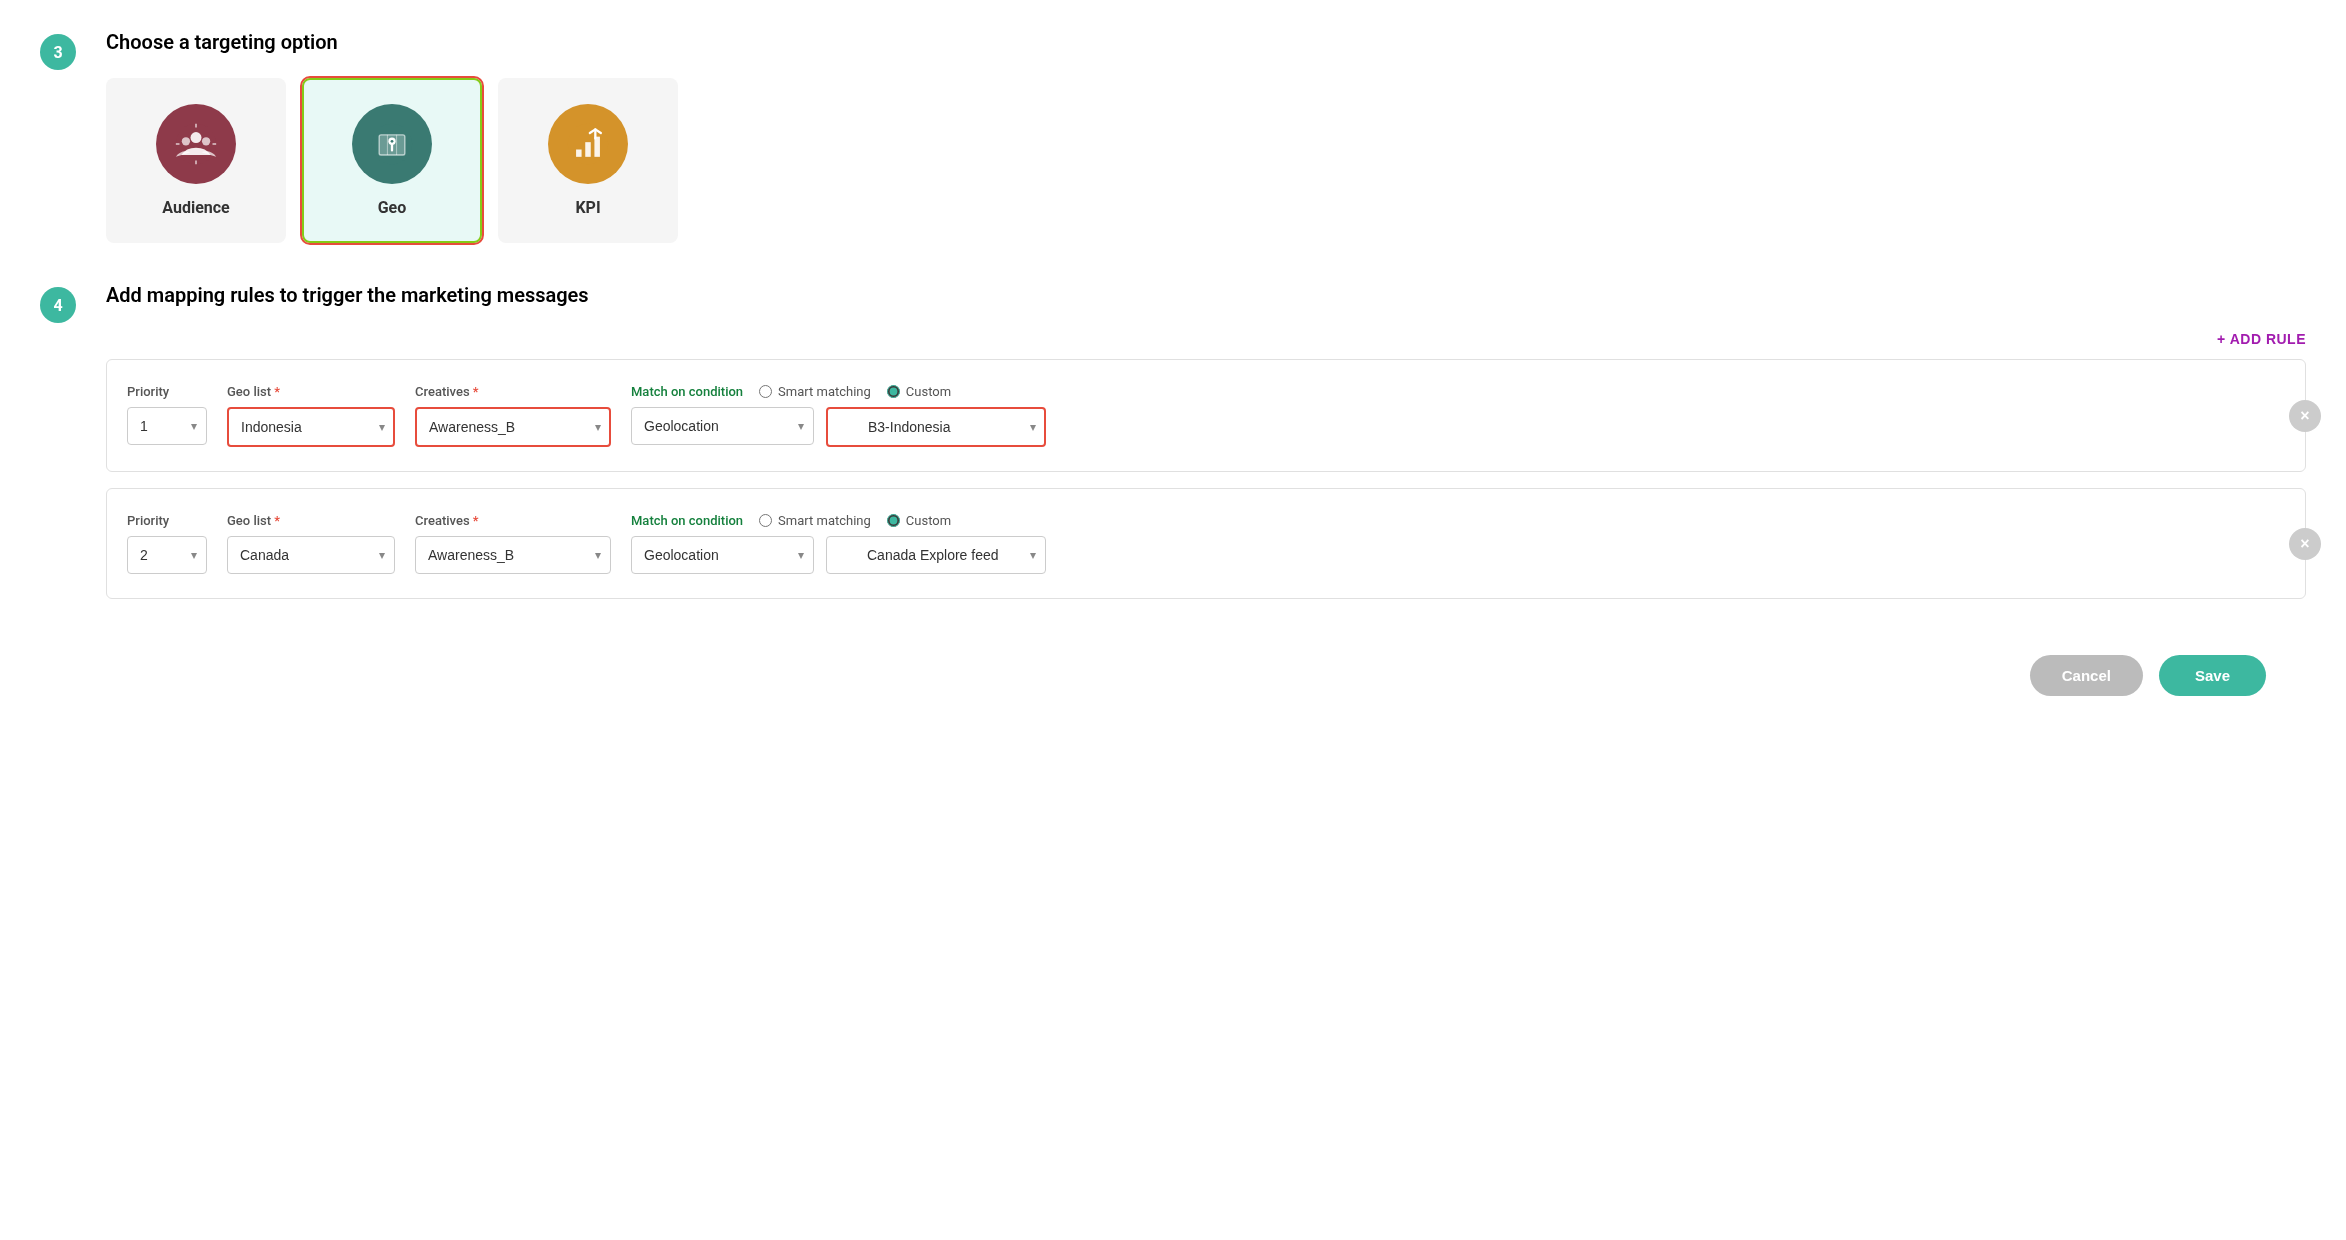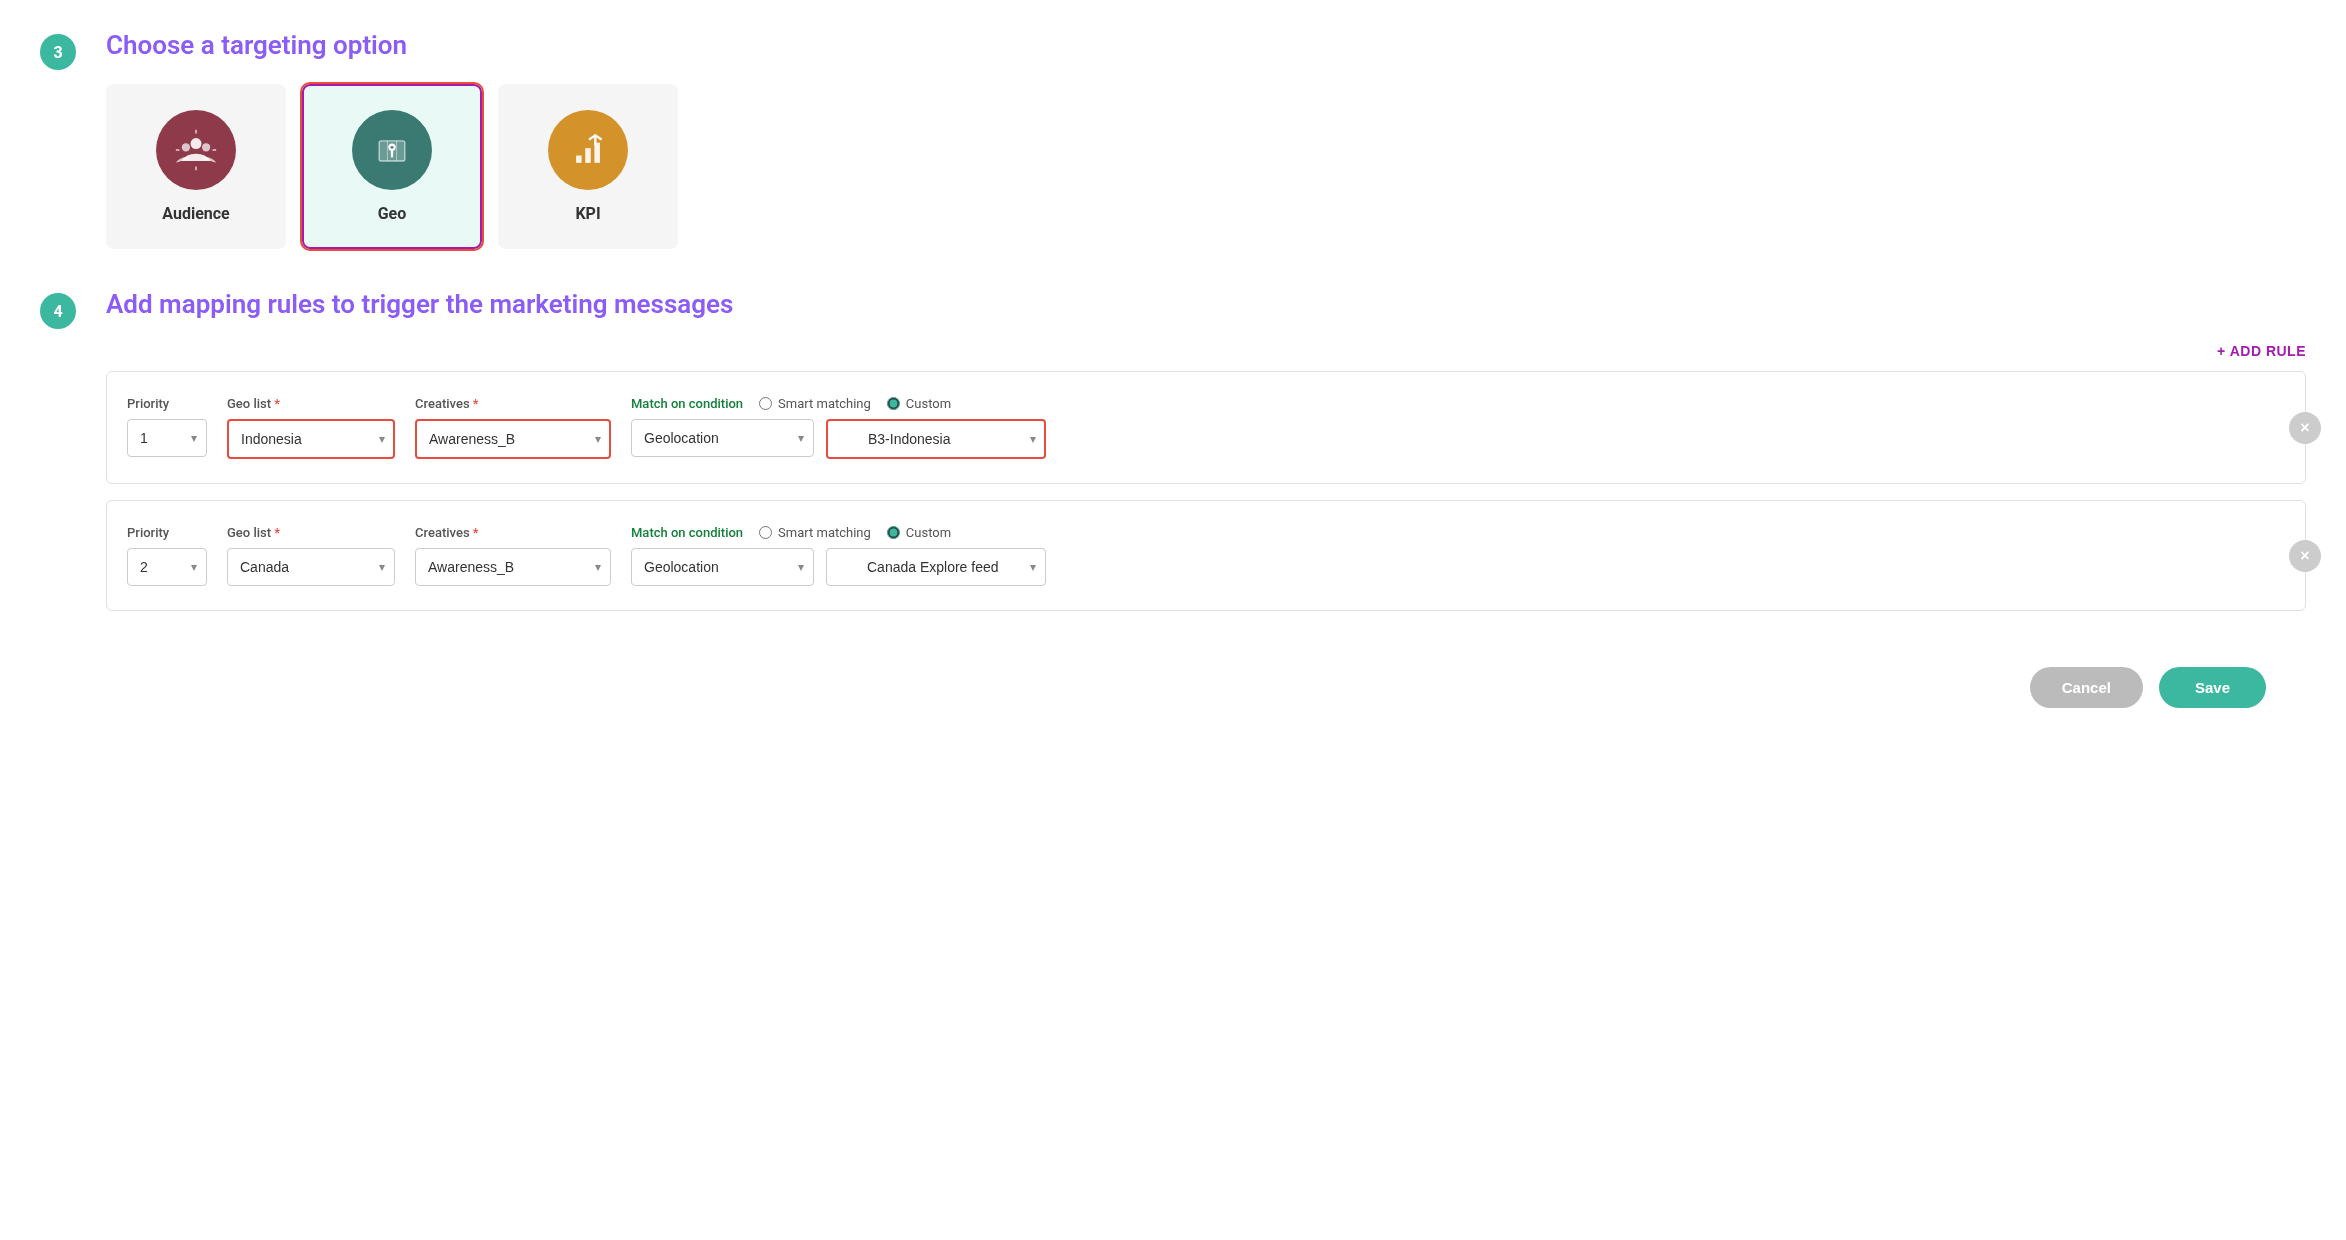--- a/index.html
+++ b/index.html
@@ -32,23 +32,23 @@
       flex-shrink: 0;
       margin-right: 30px;
       margin-top: 4px;
     }
 
     .step-content {
       flex: 1;
     }
 
     .step-title {
-      font-size: 26px;
+      font-size: 20px;
       font-weight: 600;
-      color: #8b5cf6;
+      color: #000000;
       margin-bottom: 24px;
     }
 
     
     .targeting-options {
       display: flex;
       gap: 16px;
       align-items: flex-end;
     }
 
@@ -59,21 +59,21 @@
       padding: 24px 16px;
       display: flex;
       flex-direction: column;
       align-items: center;
       cursor: pointer;
       border: 2px solid transparent;
     }
 
     .targeting-card.selected {
       background: #e8f9f6;
-      border: 2px solid #a21caf;
+      border: 2px solid #84cc16;
       outline: 2px solid #e74c3c;
       outline-offset: 0px;
     }
 
     .targeting-card .icon-circle {
       width: 80px;
       height: 80px;
       border-radius: 50%;
       display: flex;
       align-items: center;

